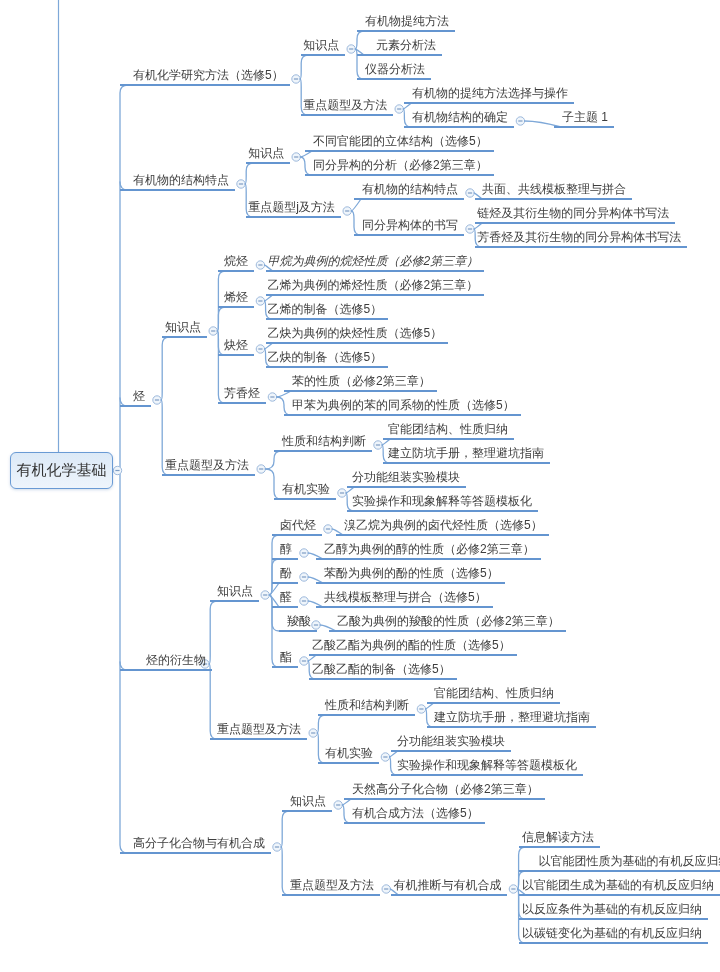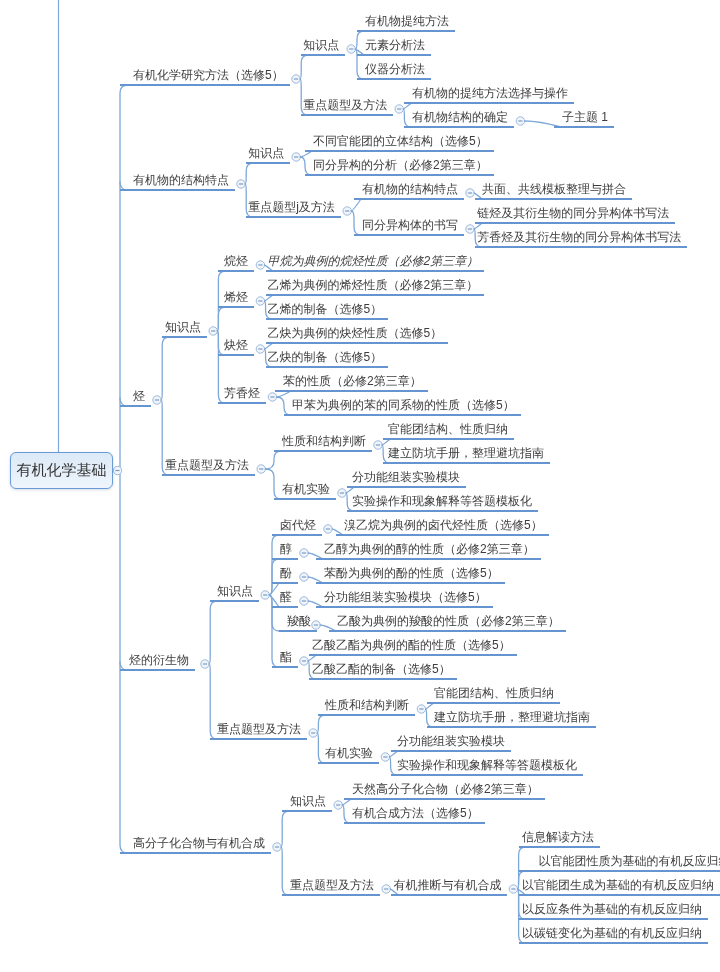--- a/index.html
+++ b/index.html
@@ -235,21 +235,21 @@
       <path d="M 517.6 889 Q 518.6 889 518.6 881 L 518.6 855 Q 518.6 847 525.6 847" fill="none" stroke="#7ea8d8" stroke-width="1.3" stroke-linecap="round"></path>
       <path d="M 517.6 889 Q 518.6 889 518.6 881 L 518.6 879 Q 518.6 871 525.6 871" fill="none" stroke="#7ea8d8" stroke-width="1.3" stroke-linecap="round"></path>
       <path d="M 517.6 889 Q 518.1 889 525.6 895" fill="none" stroke="#7ea8d8" stroke-width="1.3" stroke-linecap="round"></path>
       <path d="M 517.6 889 Q 518.6 889 518.6 897 L 518.6 911 Q 518.6 919 525.6 919" fill="none" stroke="#7ea8d8" stroke-width="1.3" stroke-linecap="round"></path>
       <path d="M 517.6 889 Q 518.6 889 518.6 897 L 518.6 935 Q 518.6 943 525.6 943" fill="none" stroke="#7ea8d8" stroke-width="1.3" stroke-linecap="round"></path>
     </svg>
 <div class="root-topic" style="left: 10px; top: 452px; width: 103px; height: 37px;">有机化学基础</div>
     <div class="topic" style="left: 120px; top: 67px; padding-left: 13px;">有机化学研究方法（选修5）</div>
     <div class="topic" style="left: 301.2px; top: 37px; padding-left: 2px;">知识点</div>
     <div class="topic" style="left: 357px; top: 13px; padding-left: 8px;">有机物提纯方法</div>
-    <div class="topic" style="left: 357px; top: 37px; padding-left: 8px;">元素分析法</div>
+    <div class="topic" style="left: 357px; top: 37px; padding-left: 19px;">元素分析法</div>
     <div class="topic" style="left: 357px; top: 61px; padding-left: 8px;">仪器分析法</div>
     <div class="topic" style="left: 301.2px; top: 97px; padding-left: 2px;">重点题型及方法</div>
     <div class="topic" style="left: 404.4px; top: 85px; padding-left: 7.6px;">有机物的提纯方法选择与操作</div>
     <div class="topic" style="left: 404.4px; top: 109px; padding-left: 7.6px;">有机物结构的确定</div>
     <div class="topic" style="left: 554px; top: 109px; padding-left: 8px;">子主题 1</div>
     <div class="topic" style="left: 120px; top: 172px; padding-left: 13px;">有机物的结构特点</div>
     <div class="topic" style="left: 246.2px; top: 145px; padding-left: 2px;">知识点</div>
     <div class="topic" style="left: 305px; top: 133px; padding-left: 8px;">不同官能团的立体结构（选修5）</div>
     <div class="topic" style="left: 305px; top: 157px; padding-left: 8px;">同分异构的分析（必修2第三章）</div>
     <div class="topic" style="left: 246.2px; top: 199px; padding-left: 2px;">重点题型j及方法</div>
@@ -262,39 +262,39 @@
     <div class="topic" style="left: 162.2px; top: 319px; padding-left: 2.8px;">知识点</div>
     <div class="topic" style="left: 218.4px; top: 253px; padding-left: 5.6px;">烷烃</div>
     <div class="topic" style="left: 265.6px; top: 253px; padding-left: 2px; font-style: italic;">甲烷为典例的烷烃性质（必修2第三章）</div>
     <div class="topic" style="left: 218.4px; top: 289px; padding-left: 5.6px;">烯烃</div>
     <div class="topic" style="left: 265.6px; top: 277px; padding-left: 2px;">乙烯为典例的烯烃性质（必修2第三章）</div>
     <div class="topic" style="left: 265.6px; top: 301px; padding-left: 2px;">乙烯的制备（选修5）</div>
     <div class="topic" style="left: 218.4px; top: 337px; padding-left: 5.6px;">炔烃</div>
     <div class="topic" style="left: 265.6px; top: 325px; padding-left: 2px;">乙炔为典例的炔烃性质（选修5）</div>
     <div class="topic" style="left: 265.6px; top: 349px; padding-left: 2px;">乙炔的制备（选修5）</div>
     <div class="topic" style="left: 218.4px; top: 385px; padding-left: 5.6px;">芳香烃</div>
-    <div class="topic" style="left: 275px; top: 373px; padding-left: 8px;">苯的性质（必修2第三章）</div>
+    <div class="topic" style="left: 284px; top: 373px; padding-left: 8px;">苯的性质（必修2第三章）</div>
     <div class="topic" style="left: 284px; top: 397px; padding-left: 8px;">甲苯为典例的苯的同系物的性质（选修5）</div>
     <div class="topic" style="left: 162.2px; top: 457px; padding-left: 2.8px;">重点题型及方法</div>
     <div class="topic" style="left: 274px; top: 433px; padding-left: 8px;">性质和结构判断</div>
     <div class="topic" style="left: 383.2px; top: 421px; padding-left: 4.8px;">官能团结构、性质归纳</div>
     <div class="topic" style="left: 383.2px; top: 445px; padding-left: 4.8px;">建立防坑手册，整理避坑指南</div>
     <div class="topic" style="left: 274px; top: 481px; padding-left: 8px;">有机实验</div>
     <div class="topic" style="left: 347.2px; top: 469px; padding-left: 4.8px;">分功能组装实验模块</div>
     <div class="topic" style="left: 347.2px; top: 493px; padding-left: 4.8px;">实验操作和现象解释等答题模板化</div>
-    <div class="topic" style="left: 120px; top: 652px; padding-left: 9px;">烃的衍生物</div>
+    <div class="topic" style="left: 120px; top: 652px; padding-left: 26px;">烃的衍生物</div>
     <div class="topic" style="left: 210.2px; top: 583px; padding-left: 6.8px;">知识点</div>
     <div class="topic" style="left: 272px; top: 517px; padding-left: 8px;">卤代烃</div>
     <div class="topic" style="left: 336px; top: 517px; padding-left: 8px;">溴乙烷为典例的卤代烃性质（选修5）</div>
     <div class="topic" style="left: 272px; top: 541px; padding-left: 8px;">醇</div>
     <div class="topic" style="left: 316px; top: 541px; padding-left: 8px;">乙醇为典例的醇的性质（必修2第三章）</div>
     <div class="topic" style="left: 272px; top: 565px; padding-left: 8px;">酚</div>
     <div class="topic" style="left: 316px; top: 565px; padding-left: 8px;">苯酚为典例的酚的性质（选修5）</div>
     <div class="topic" style="left: 272px; top: 589px; padding-left: 8px;">醛</div>
-    <div class="topic" style="left: 316px; top: 589px; padding-left: 8px;">分功能组装实验模块（选修5）</div>
+    <div class="topic" style="left: 316px; top: 589px; padding-left: 8px;">共线模板整理与拼合（选修5）</div>
     <div class="topic" style="left: 279px; top: 613px; padding-left: 8px;">羧酸</div>
     <div class="topic" style="left: 329px; top: 613px; padding-left: 8px;">乙酸为典例的羧酸的性质（必修2第三章）</div>
     <div class="topic" style="left: 272px; top: 649px; padding-left: 8px;">酯</div>
     <div class="topic" style="left: 309.2px; top: 637px; padding-left: 2.8px;">乙酸乙酯为典例的酯的性质（选修5）</div>
     <div class="topic" style="left: 309.2px; top: 661px; padding-left: 2.8px;">乙酸乙酯的制备（选修5）</div>
     <div class="topic" style="left: 210.2px; top: 721px; padding-left: 6.8px;">重点题型及方法</div>
     <div class="topic" style="left: 318.4px; top: 697px; padding-left: 6.6px;">性质和结构判断</div>
     <div class="topic" style="left: 426.6px; top: 685px; padding-left: 7.4px;">官能团结构、性质归纳</div>
     <div class="topic" style="left: 426.6px; top: 709px; padding-left: 7.4px;">建立防坑手册，整理避坑指南</div>
     <div class="topic" style="left: 318.4px; top: 745px; padding-left: 6.6px;">有机实验</div>

